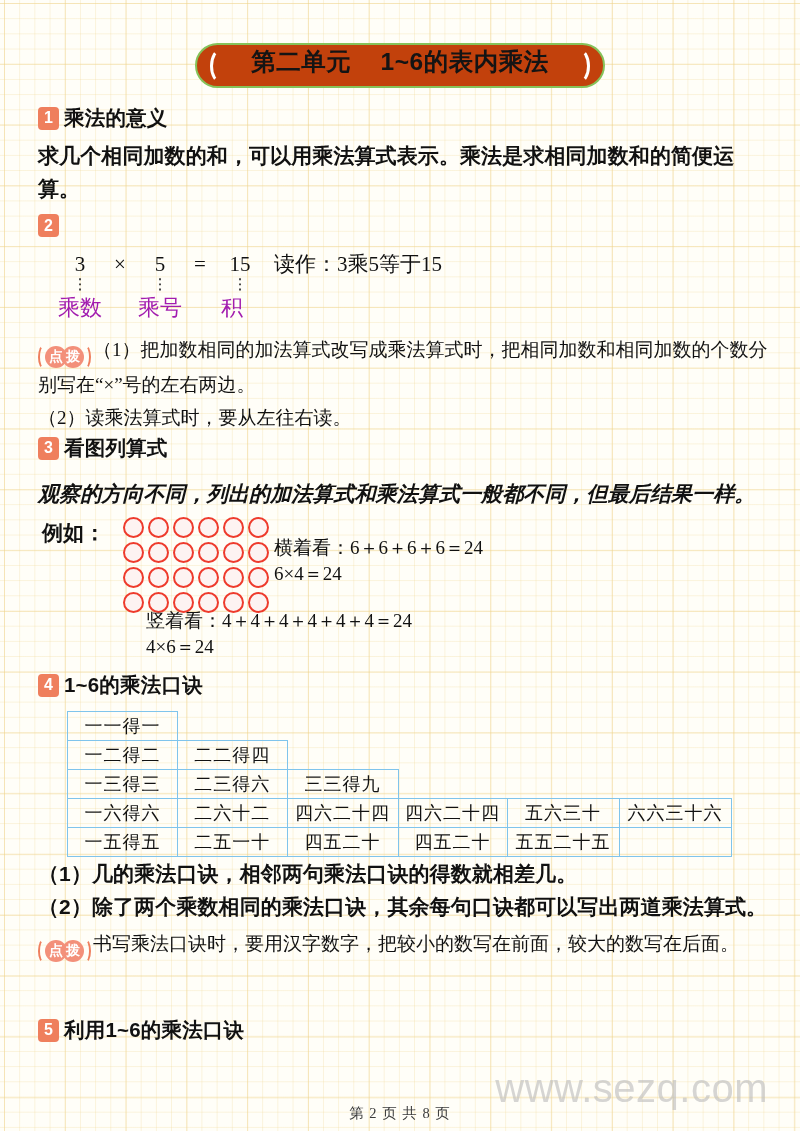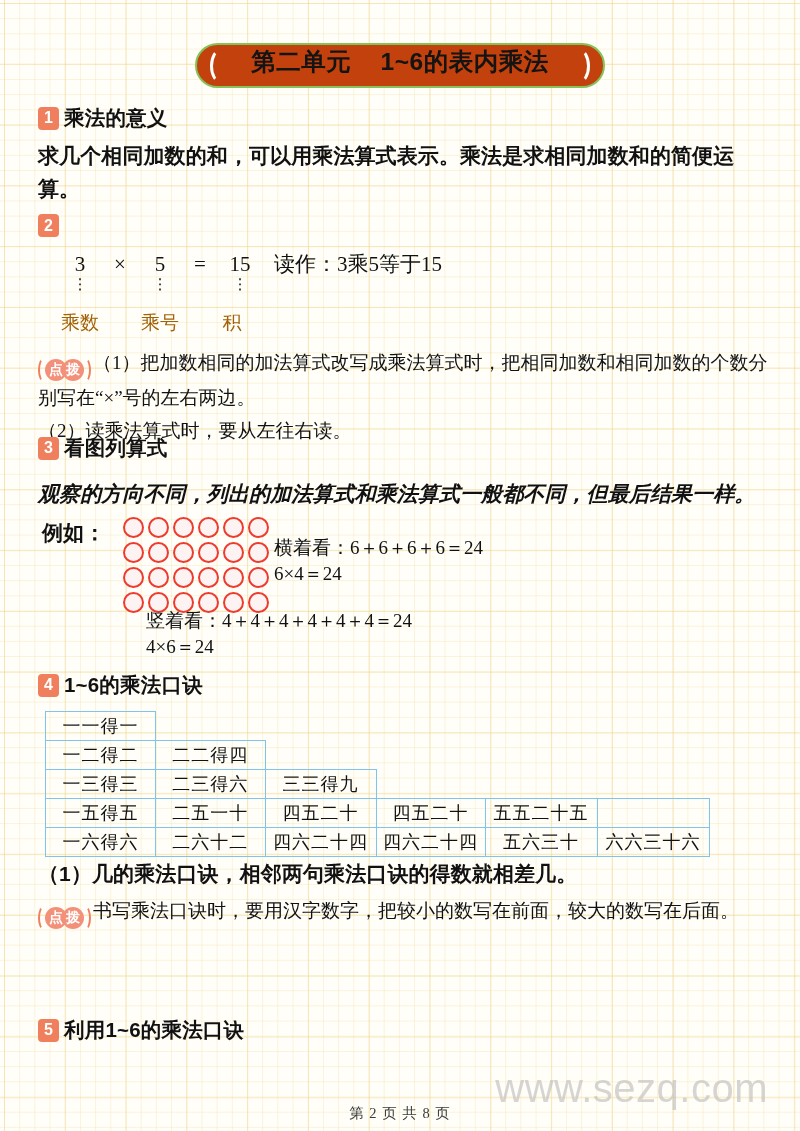--- a/index.html
+++ b/index.html
@@ -157,21 +157,21 @@
   .eq-wrap { font-family: "Liberation Serif", serif; color: #111; }
   .eq-line {
     font-size: 21px;
     display: flex;
     align-items: baseline;
   }
   .eq-cell { display: inline-block; text-align: center; }
   .eq-read { margin-left: 14px; white-space: pre; }
   .dots-line { font-size: 15px; line-height: 10px; display: flex; color: #111; }
   .dots-line .eq-cell { line-height: 12px; }
-  .labels-line { font-size: 19px; display: flex; color: #a16207; margin-top: 20px; }
+  .labels-line { font-size: 22px; display: flex; color: #a21caf; margin-top: 3px; }
 
   
   .array-block { position: relative; }
   .circ-grid {
     display: grid;
     grid-template-columns: repeat(6, 23.5px);
     grid-auto-rows: 23.5px;
     gap: 1.5px;
   }
   .circ {
@@ -335,21 +335,21 @@
       <div class="serif-text" style="position:absolute; left:108px; top:121px; line-height:24px; white-space:nowrap;">4×6＝24</div>
     </div>
   </div>
 
   <div class="content" style="top:671px;">
     <div class="sec-head">
       <span class="num-badge">4</span>
       <span class="sec-title">1~6的乘法口诀</span>
     </div>
 
-    <table class="kj" style="margin-top:12px; margin-left:7px;">
+    <table class="kj" style="margin-top:12px; margin-left:29px;">
       <tbody>
           <tr>
         <td class="f" style="width:103px;">一一得一</td>
         <td class="e" style="width:103px;"></td>
         <td class="e" style="width:105px;"></td>
         <td class="e" style="width:103px;"></td>
         <td class="e" style="width:106px;"></td>
         <td class="e" style="width:106px;"></td>
       </tr>
       <tr>
@@ -362,39 +362,40 @@
       </tr>
       <tr>
         <td class="f">一三得三</td>
         <td class="f">二三得六</td>
         <td class="f">三三得九</td>
         <td class="e"></td>
         <td class="e"></td>
         <td class="e"></td>
       </tr>
       <tr>
+        <td class="f">一六得六</td>
+        <td class="f">二六十二</td>
+        <td class="f">四六二十四</td>
+        <td class="f">四六二十四</td>
+        <td class="f">五六三十</td>
+        <td class="f">六六三十六</td>
+      </tr>
+      <tr>
         <td class="f">一五得五</td>
         <td class="f">二五一十</td>
         <td class="f">四五二十</td>
         <td class="f">四五二十</td>
         <td class="f">五五二十五</td>
         <td class="f"></td>
       </tr>
-      <tr>
-        <td class="f">一六得六</td>
-        <td class="f">二六十二</td>
-        <td class="f">四六二十四</td>
-        <td class="f">四六二十四</td>
-        <td class="f">五六三十</td>
-        <td class="f">六六三十六</td>
-      </tr>
     </tbody>
       </table>
 
     <div class="body-text" style="">（1）几的乘法口诀，相邻两句乘法口诀的得数就相差几。</div>
+    <div class="body-text">（2）除了两个乘数相同的乘法口诀，其余每句口诀都可以写出两道乘法算式。</div>
 
     <div class="serif-text" style="margin-top:4px; width:730px;">
       <span class="dianbo">
         <span class="dp-paren l"></span>
         <span class="dp-circle">点</span>
         <span class="dp-circle second">拨</span>
         <span class="dp-paren r"></span>
       </span><span>书写乘法口诀时，要用汉字数字，把较小的数写在前面，较大的数写在后面。</span>
     </div>
   </div>

